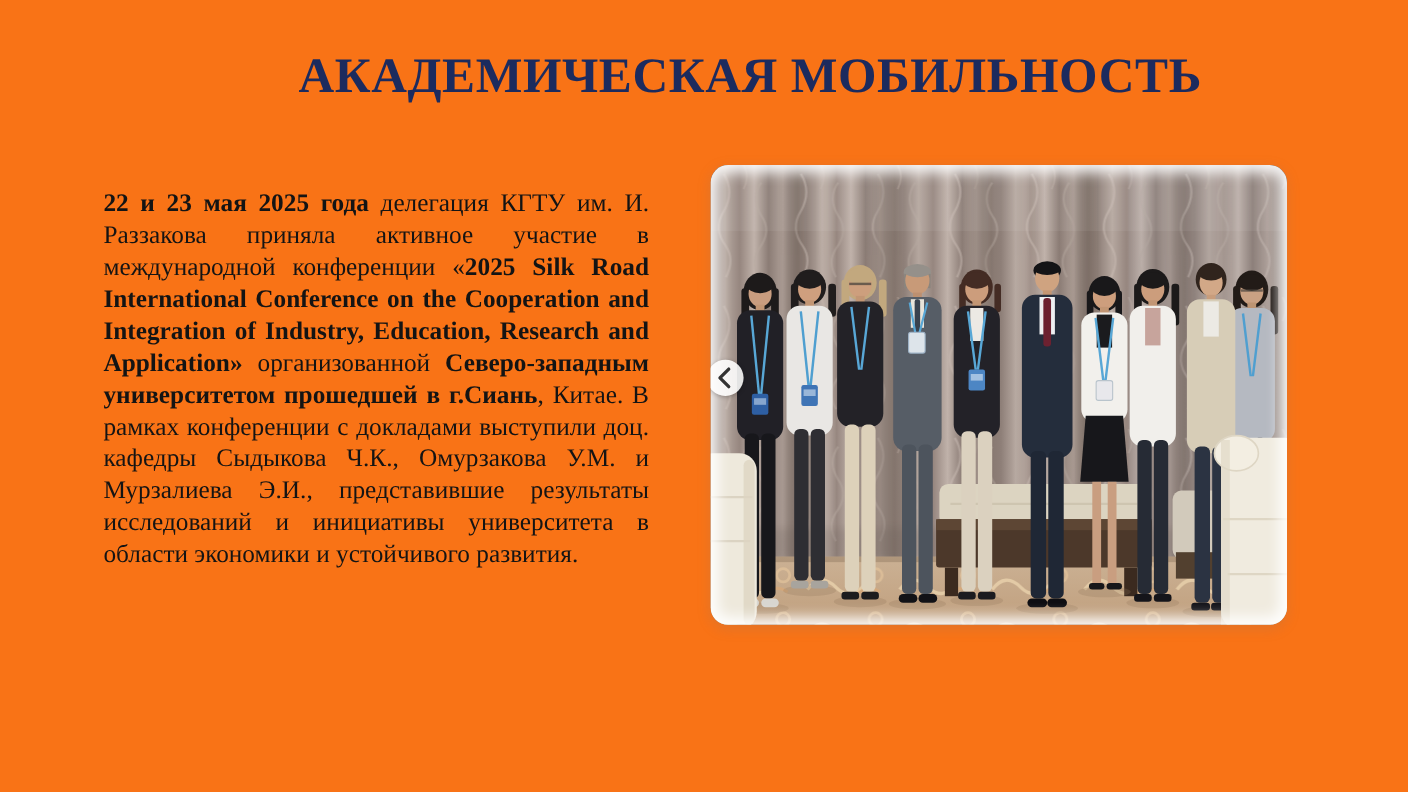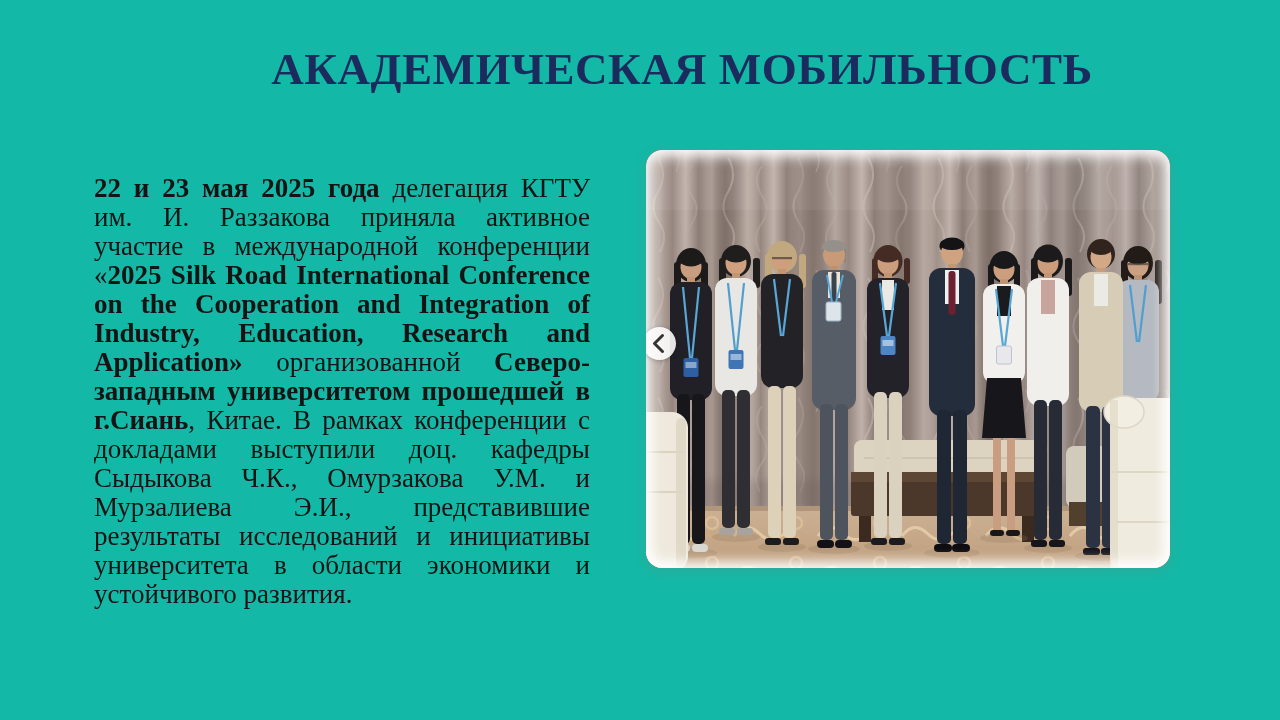--- a/index.html
+++ b/index.html
@@ -2,31 +2,31 @@
 <html lang="ru"><head>
 <meta charset="utf-8">
 <style>
   html,body{margin:0;padding:0;}
   body{
     width:1280px;height:720px;
     background:#ffffff;
     font-family:"Liberation Serif","DejaVu Serif",serif;
     position:relative;overflow:hidden;
   }
-  .slide{position:absolute;inset:0;background:#14b8a6;padding-left:41px;}
+  .slide{position:absolute;inset:0;background:#f97316;padding-left:41px;}
   .slide-title{
     position:absolute;top:44px;left:0;width:1280px;
     transform:translateX(42px);
     margin:0;text-align:center;
     font-size:45px;line-height:50px;font-weight:700;
     letter-spacing:0.5px;color:#1c2b5e;
   }
   .article{
     position:absolute;left:94px;top:147px;width:496px;
-    font-size:27px;line-height:29px;
+    font-size:23px;line-height:29px;
     text-align:justify;color:#141414;
   }
   .article b{font-weight:700;}
   .photo-frame{
     position:absolute;left:646px;top:150px;width:524px;height:418px;
     border-radius:16px;overflow:hidden;
     box-shadow:0 3px 12px rgba(140,120,110,.22);
     background:#a1928b;
   }
   .photo-frame::after{

